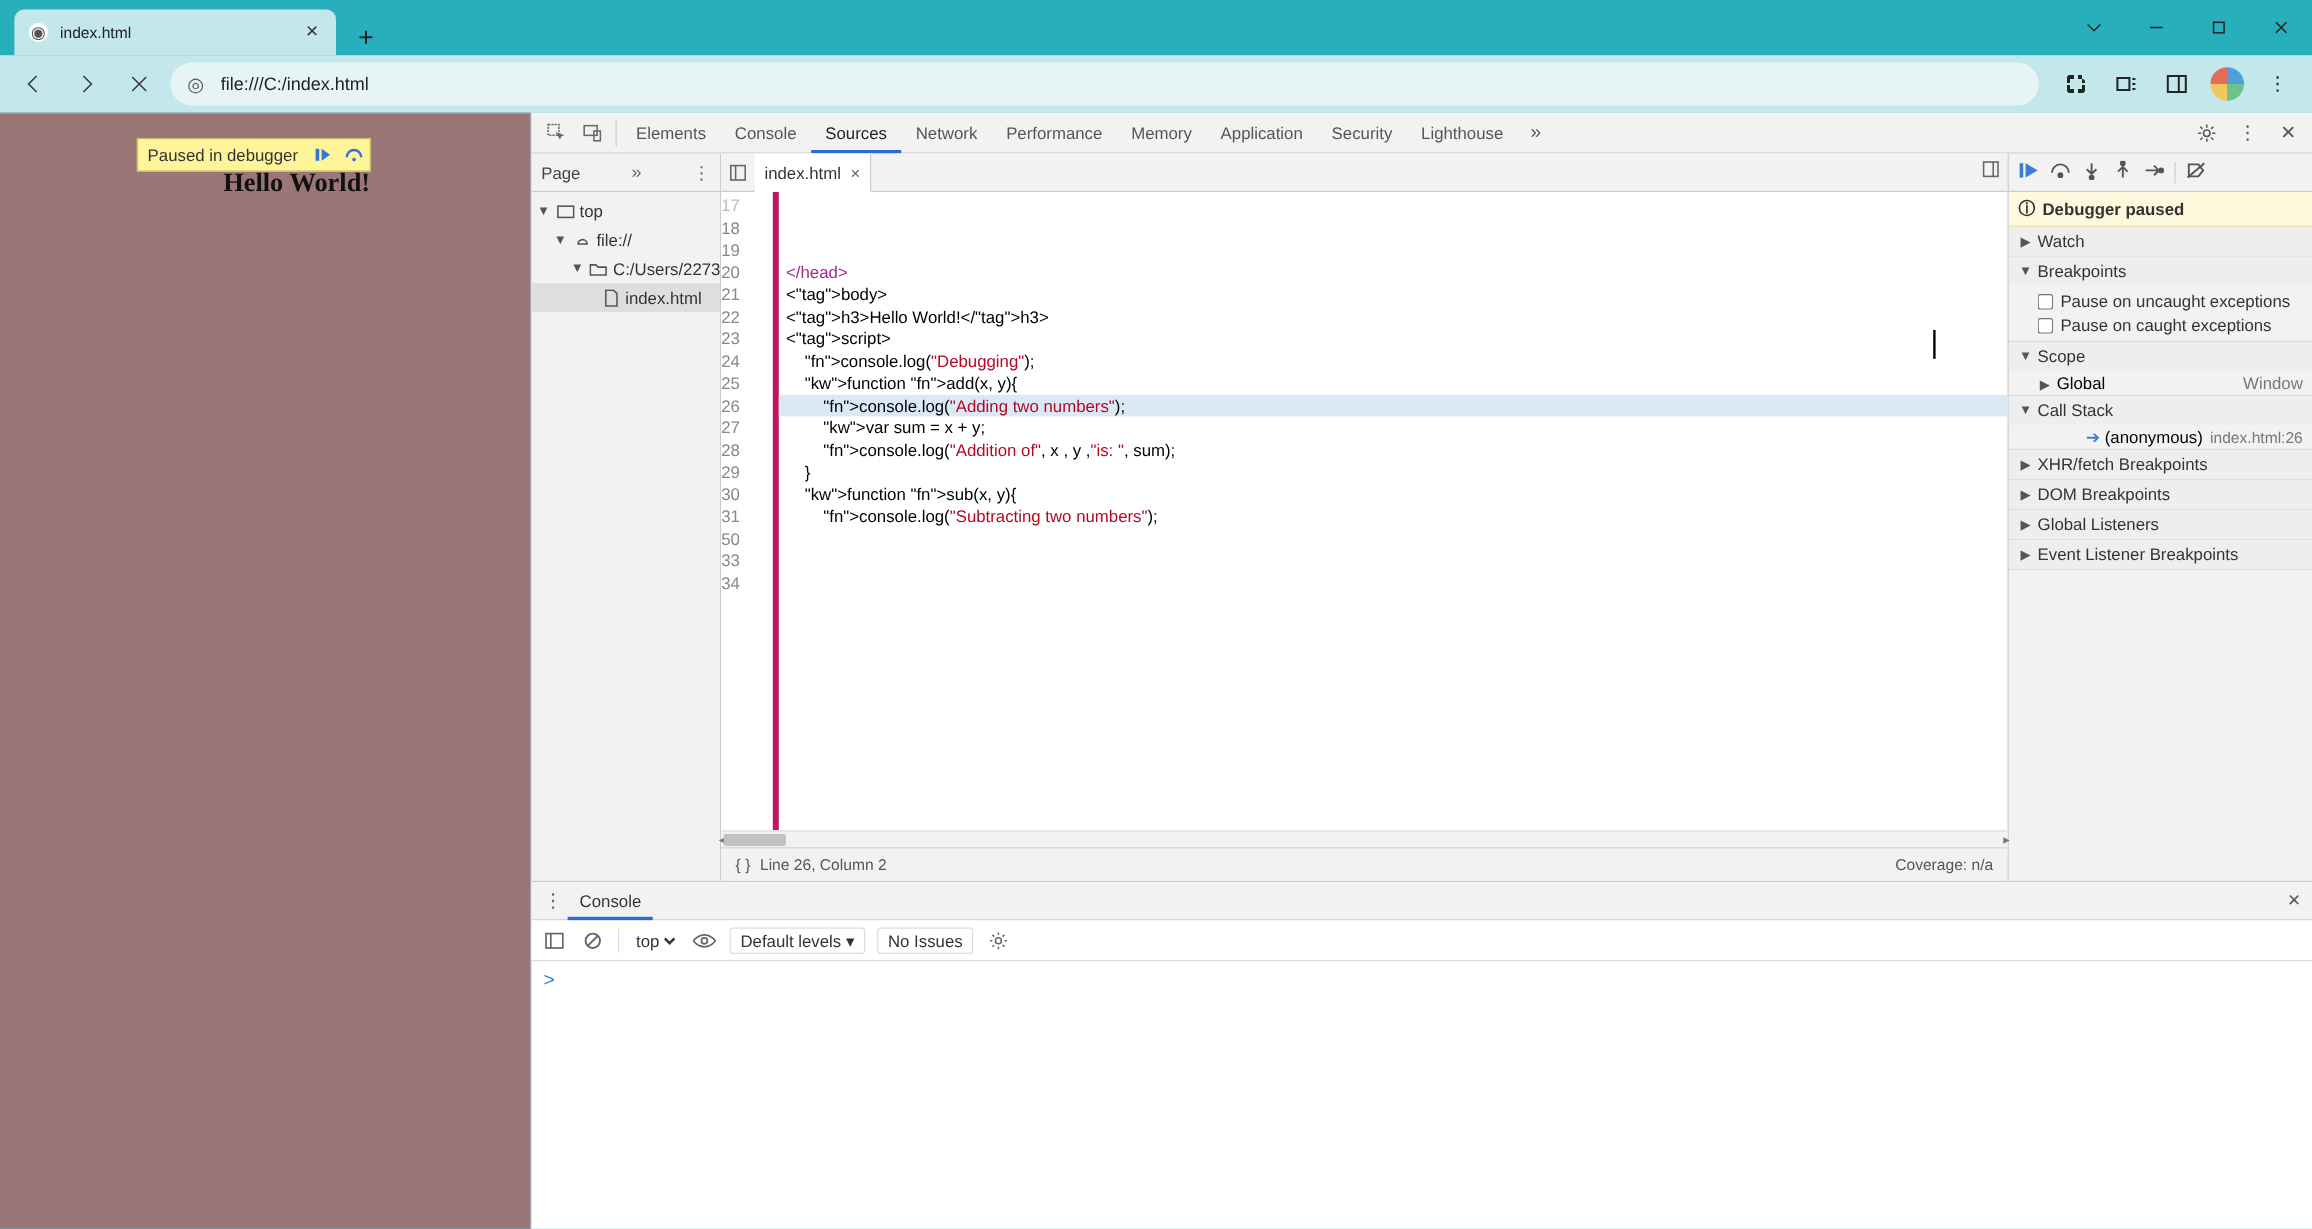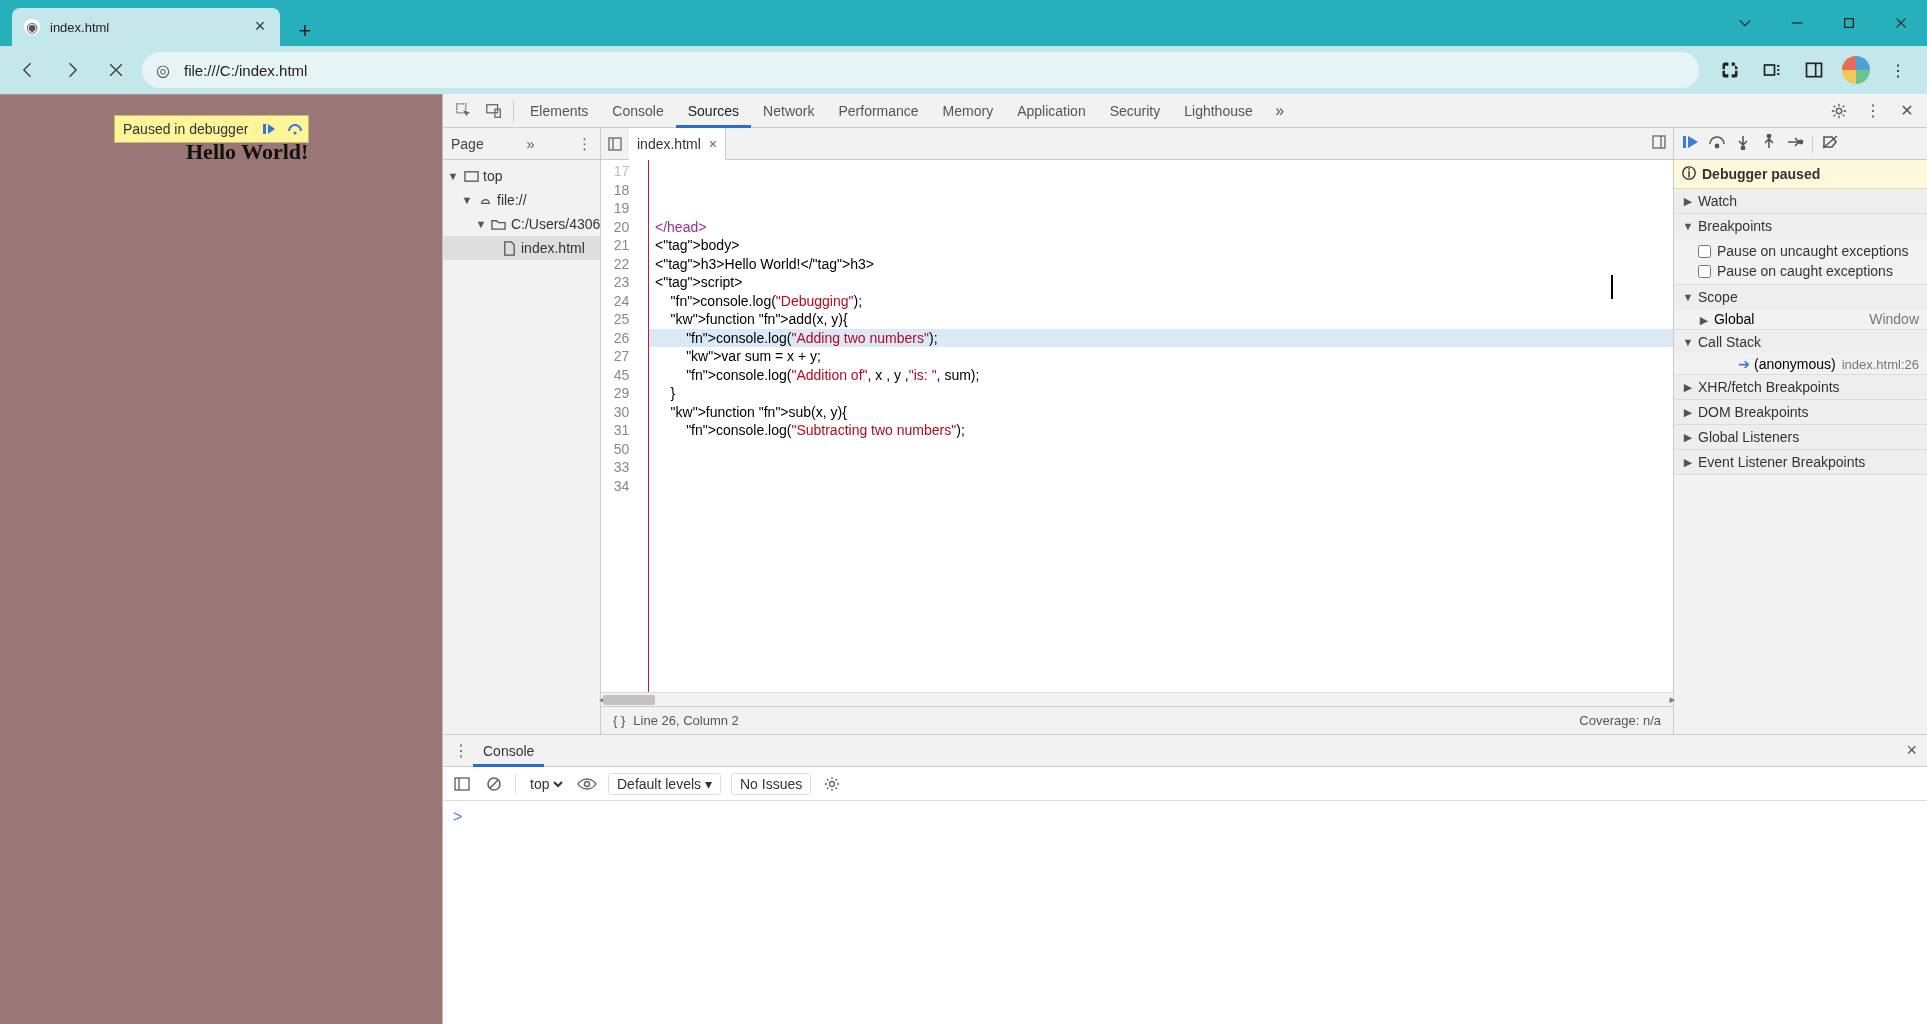--- a/index.html
+++ b/index.html
@@ -58,21 +58,21 @@
 .tree .icn svg{width:15px;height:15px;stroke:#555;fill:none;stroke-width:1.4;}
 
 
 .editor-col{flex:1;display:flex;flex-direction:column;background:#fff;min-width:0;}
 .editor-tabs{height:32px;border-bottom:1px solid #ccc;display:flex;align-items:center;background:#f2f2f2;}
 .editor-tabs .file-ic{width:28px;display:flex;justify-content:center;color:#666;}
 .editor-tab{display:flex;align-items:center;height:32px;padding:0 8px;font-size:14px;color:#333;background:#fff;border-right:1px solid #ccc;}
 .editor-tab .x{margin-left:8px;color:#666;}
 .editor-tabs .toggles{margin-left:auto;padding-right:6px;color:#666;}
 .code-area{flex:1;display:flex;overflow:hidden;position:relative;font-family:Consolas,monospace;font-size:14px;}
-.gutter{width:48px;background:#fff;text-align:center;color:#888;padding-right:6px;line-height:18.5px;padding-top:2px;border-right:1px solid #be185d;}
+.gutter{width:48px;background:#fff;text-align:left;color:#888;padding-right:6px;line-height:18.5px;padding-top:2px;border-right:5px solid #be185d;}
 .code-lines{flex:1;white-space:pre;line-height:18.5px;padding-top:2px;padding-left:6px;position:relative;}
 .code-lines .hl{position:absolute;left:0;right:0;height:18.5px;background:#dbe8f6;z-index:0;}
 .code-lines .lines{position:relative;z-index:1;}
 .str{color:#b30923;}
 .cursor-caret{position:absolute;top:115px;right:60px;width:2px;height:24px;background:#000;}
 .editor-status{height:28px;border-top:1px solid #ccc;display:flex;align-items:center;font-size:13px;color:#555;padding:0 12px;background:#f2f2f2;}
 .editor-status .pos{margin-left:8px;}
 .editor-status .cov{margin-left:auto;}
 .hscroll{height:14px;background:#f2f2f2;border-top:1px solid #dcdcdc;position:relative;}
 .hscroll .thumb{position:absolute;left:2px;top:2px;width:52px;height:10px;background:#c1c1c1;border-radius:2px;}
@@ -284,21 +284,21 @@
               </span>
               <span>file://</span>
             </div>
           <div class="tree-row" style="padding-left:32px">
               <span class="tri">▼</span>
               <span class="icn">
                 <svg viewBox="0 0 16 16">
                   <path d="M1 4h5l2 2h7v7H1z"></path>
                 </svg>
               </span>
-              <span style="white-space:nowrap;overflow:hidden;">C:/Users/4306</span>
+              <span style="white-space:nowrap;overflow:hidden;">C:/Users/2273</span>
             </div>
           <div class="tree-row sel" style="padding-left:58px">
               <span class="icn">
                 <svg viewBox="0 0 16 16">
                   <path d="M3 1h7l3 3v11H3z"></path>
                 </svg>
               </span>
               <span>index.html</span>
             </div>
         </div>
@@ -327,21 +327,21 @@
               <div>18</div>
               <div>19</div>
               <div>20</div>
               <div>21</div>
               <div>22</div>
               <div>23</div>
               <div>24</div>
               <div>25</div>
               <div>26</div>
               <div>27</div>
-              <div>45</div>
+              <div>28</div>
               <div>29</div>
               <div>30</div>
               <div>31</div>
               <div>50</div>
               <div>33</div>
               <div>34</div>
             </div>
           <div class="code-lines">
             <div class="hl" id="hl-line" style="top: 168.5px;"></div>
             <div class="lines" id="code-lines"><div style="color:#9f2a8c">&lt;/<span>head</span>&gt;</div><div></div><div>&lt;<span class="&lt;span">"tag"</span>&gt;body&gt;</div><div>&lt;<span class="&lt;span">"tag"</span>&gt;h3&gt;Hello World!&lt;/<span class="&lt;span">"tag"</span>&gt;h3&gt;</div><div></div><div></div><div></div><div></div><div>&lt;<span class="&lt;span">"tag"</span>&gt;script&gt;</div><div>    <span class="&lt;span">"fn"</span>&gt;console.log(<span class="str">"Debugging"</span>);</div><div>    <span class="&lt;span">"kw"</span>&gt;function <span class="&lt;span">"fn"</span>&gt;add(x, y){</div><div>        <span class="&lt;span">"fn"</span>&gt;console.log(<span class="str">"Adding two numbers"</span>);</div><div>        <span class="&lt;span">"kw"</span>&gt;var sum = x + y;</div><div>        <span class="&lt;span">"fn"</span>&gt;console.log(<span class="str">"Addition of"</span>, x , y ,<span class="str">"is: "</span>, sum);</div><div>    }</div><div></div><div>    <span class="&lt;span">"kw"</span>&gt;function <span class="&lt;span">"fn"</span>&gt;sub(x, y){</div><div>        <span class="&lt;span">"fn"</span>&gt;console.log(<span class="str">"Subtracting two numbers"</span>);</div></div>

